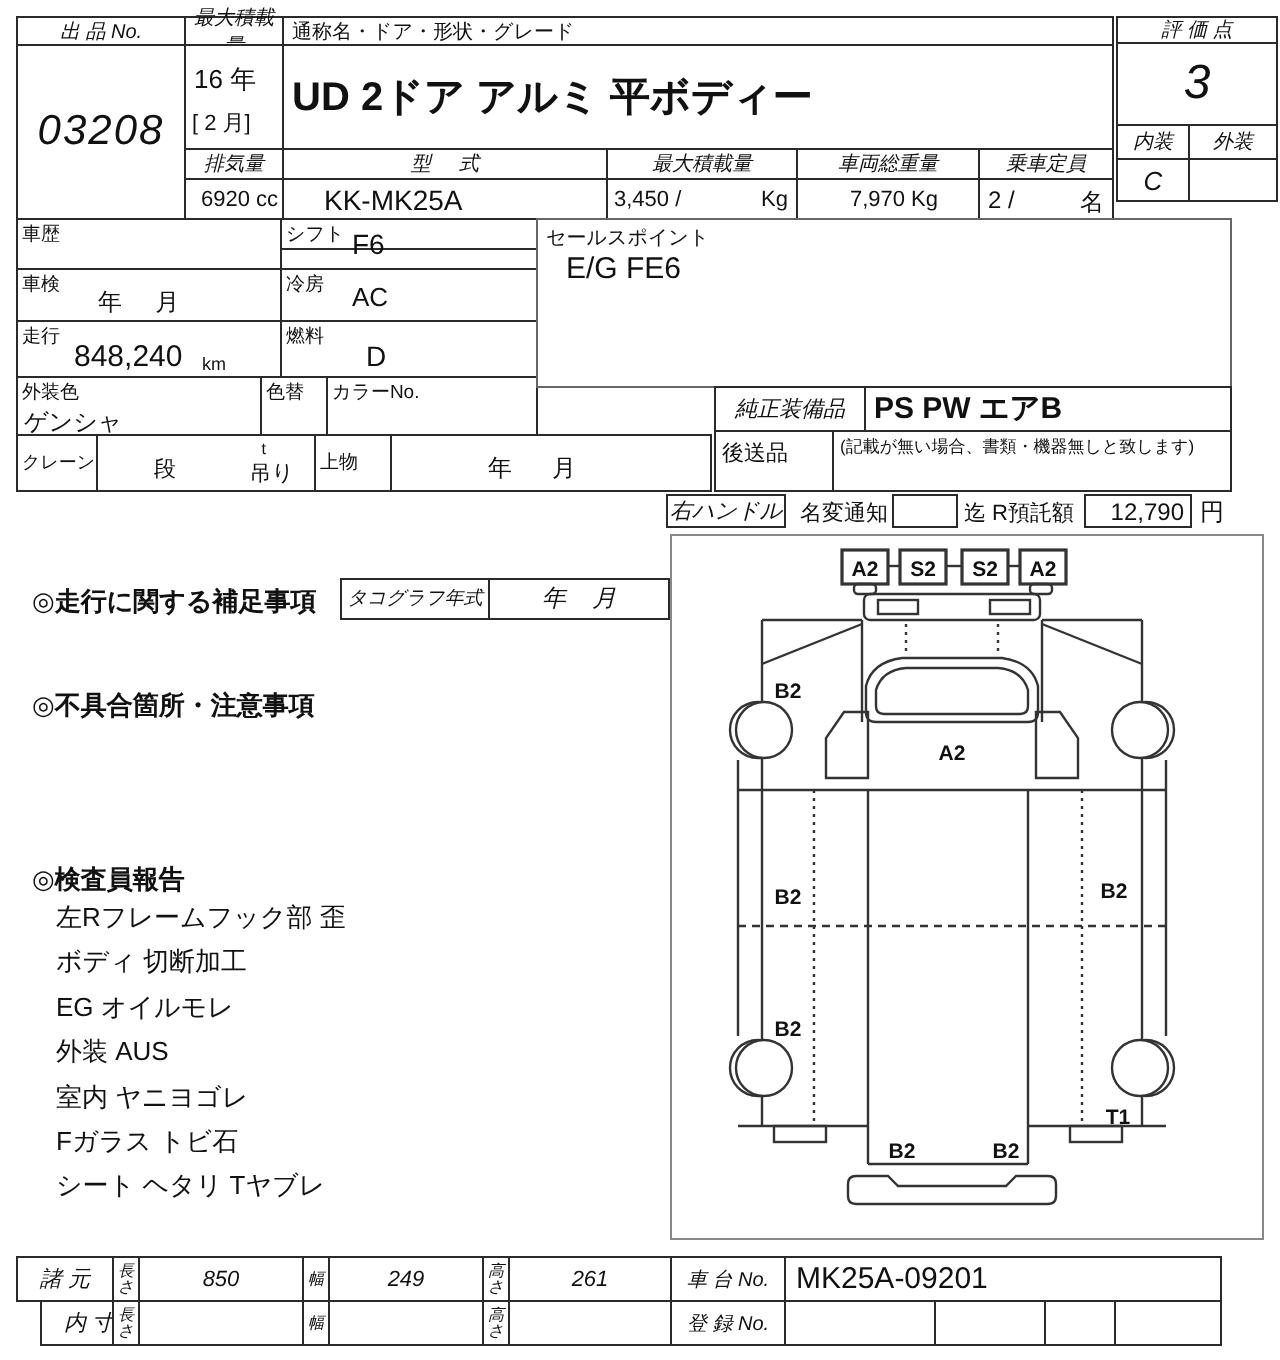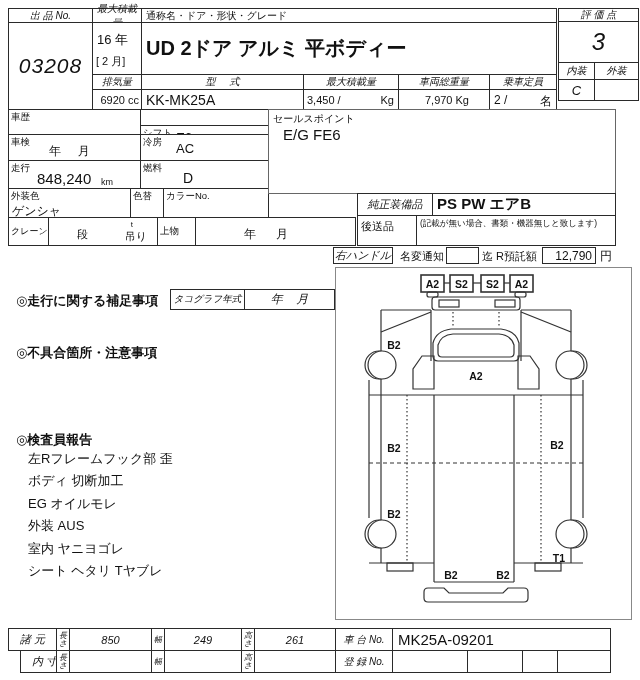--- a/index.html
+++ b/index.html
@@ -31,21 +31,21 @@
     <div class="t" style="left:3px;top:31px;font-size:11px">[ 2 月]</div>
   </div>
 
   <div class="c lbl" style="left:141px;top:8px;width:416px;height:15px;padding-left:4px">通称名・ドア・形状・グレード</div>
   <div class="c" style="left:141px;top:22px;width:416px;height:53px;font-size:20px;font-weight:bold;display:flex;align-items:center;padding-left:4px">UD 2ドア アルミ 平ボディー</div>
 
   <div class="c ctr lbl" style="left:92px;top:74px;width:50px;height:16px">排気量</div>
   <div class="c" style="left:92px;top:89px;width:50px;height:21px;font-size:11px;display:flex;align-items:center;justify-content:flex-end;padding-right:2px">6920 cc</div>
 
   <div class="c ctr lbl pre" style="left:141px;top:74px;width:163px;height:16px">型     式</div>
-  <div class="c" style="left:141px;top:89px;width:163px;height:21px;font-size:14px;display:flex;align-items:center;padding-left:4px">KK-MK25A</div>
+  <div class="c" style="left:141px;top:89px;width:163px;height:21px;font-size:14px;display:flex;align-items:center;padding-left:20px">KK-MK25A</div>
 
   <div class="c ctr lbl" style="left:303px;top:74px;width:96px;height:16px">最大積載量</div>
   <div class="c" style="left:303px;top:89px;width:96px;height:21px;font-size:11px">
     <span class="t" style="left:3px;top:4px">3,450 /</span>
     <span class="t" style="right:4px;top:4px">Kg</span>
   </div>
 
   <div class="c ctr lbl" style="left:398px;top:74px;width:92px;height:16px">車両総重量</div>
   <div class="c" style="left:398px;top:89px;width:92px;height:21px;font-size:11px;display:flex;align-items:center;justify-content:flex-end;padding-right:20px">7,970 Kg</div>
 
@@ -58,21 +58,21 @@
   <div class="c ctr lbl" style="left:558px;top:8px;width:81px;height:14px">評 価 点</div>
   <div class="c ctr" style="left:558px;top:21px;width:81px;height:42px;font-size:24px">3</div>
   <div class="c ctr lbl" style="left:558px;top:62px;width:37px;height:18px">内装</div>
   <div class="c ctr lbl" style="left:594px;top:62px;width:45px;height:18px">外装</div>
   <div class="c ctr" style="left:558px;top:79px;width:37px;height:22px;font-size:13px">C</div>
   <div class="c ctr" style="left:594px;top:79px;width:45px;height:22px;font-size:13px"></div>
 
   <div class="c" style="left:8px;top:109px;width:133px;height:26px">
     <span class="corner">車歴</span>
   </div>
-  <div class="c" style="left:140px;top:125px;width:129px;height:16px">
+  <div class="c" style="left:140px;top:109px;width:129px;height:16px">
     <span class="corner">シフト</span>
     <span class="t" style="left:35px;top:4px;font-size:14px">F6</span>
   </div>
 
   <div class="c" style="left:8px;top:134px;width:133px;height:27px">
     <span class="corner">車検</span>
     <span class="t pre" style="left:40px;top:8px;font-size:12px">年     月</span>
   </div>
   <div class="c" style="left:140px;top:134px;width:129px;height:27px">
     <span class="corner">冷房</span>
@@ -138,20 +138,21 @@
 
   <span class="t" style="left:16px;top:344px;font-size:13px;font-weight:600">◎不具合箇所・注意事項</span>
 
   <span class="t" style="left:16px;top:431px;font-size:13px;font-weight:600">◎検査員報告</span>
   <div class="t" style="left:28px;top:448px;width:280px;font-size:13px;line-height:22.4px">
     <div>左Rフレームフック部 歪</div>
     <div>ボディ 切断加工</div>
     <div>EG オイルモレ</div>
     <div>外装 AUS</div>
     <div>室内 ヤニヨゴレ</div>
+    <div>Fガラス トビ石</div>
     <div>シート ヘタリ Tヤブレ</div>
   </div>
 
   <div class="c" style="left:335px;top:267px;width:297px;height:353px;border-color:#888">
     <svg width="295" height="351" viewBox="0 0 295 351">
       <g stroke="#333" fill="none" stroke-width="1.2">
 
         <line x1="108" y1="15" x2="114" y2="15"></line>
         <line x1="137" y1="15" x2="145" y2="15"></line>
         <line x1="168" y1="15" x2="174" y2="15"></line>

